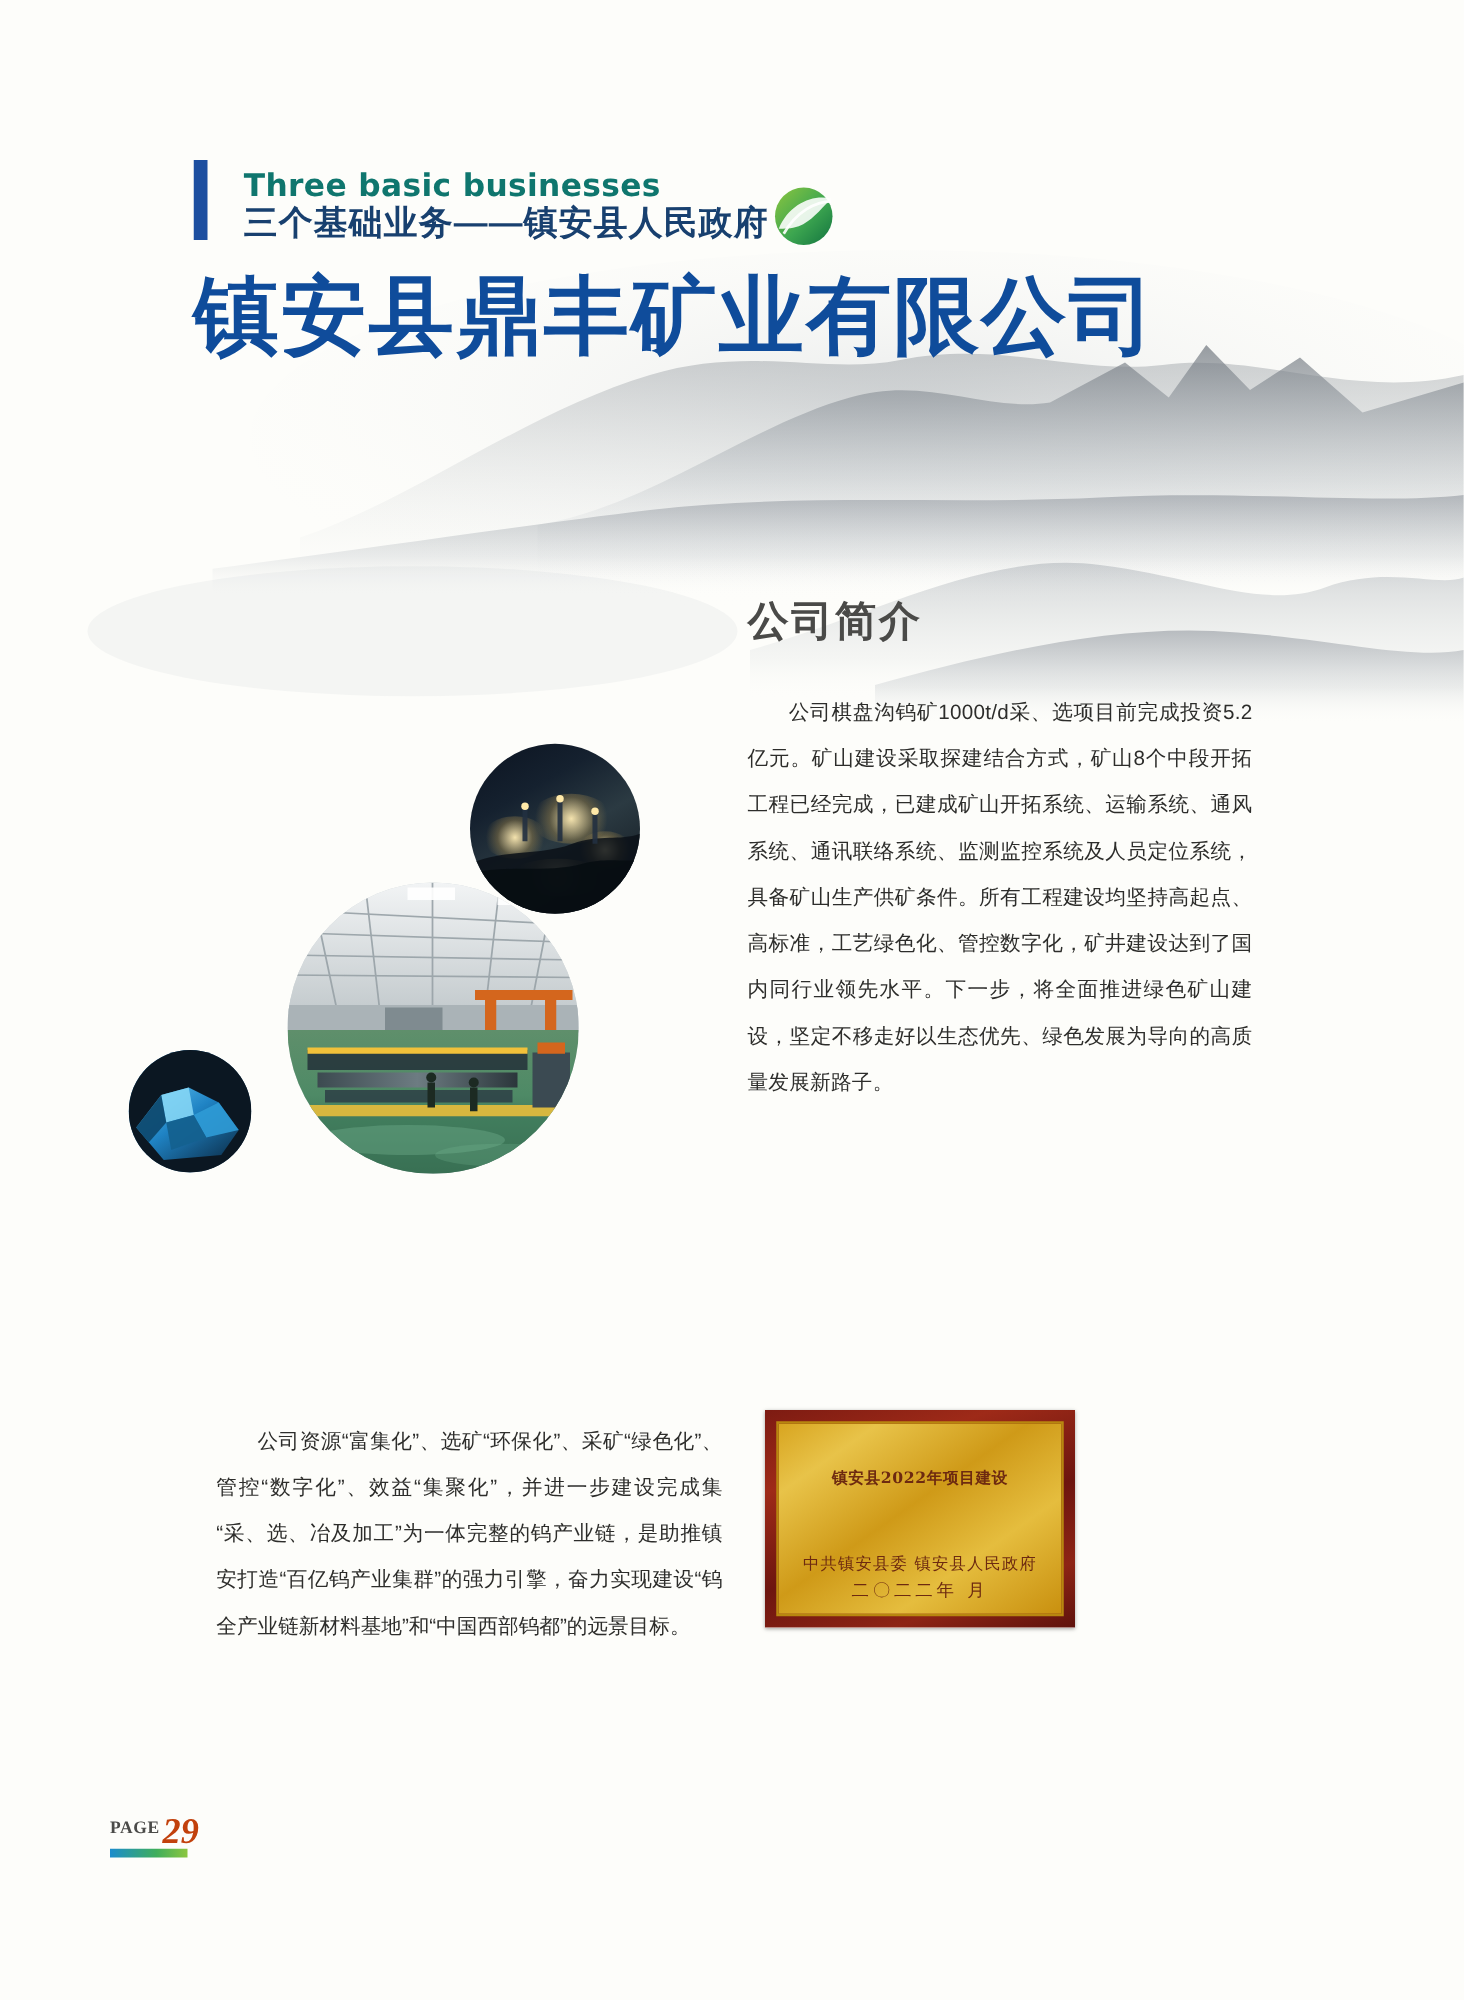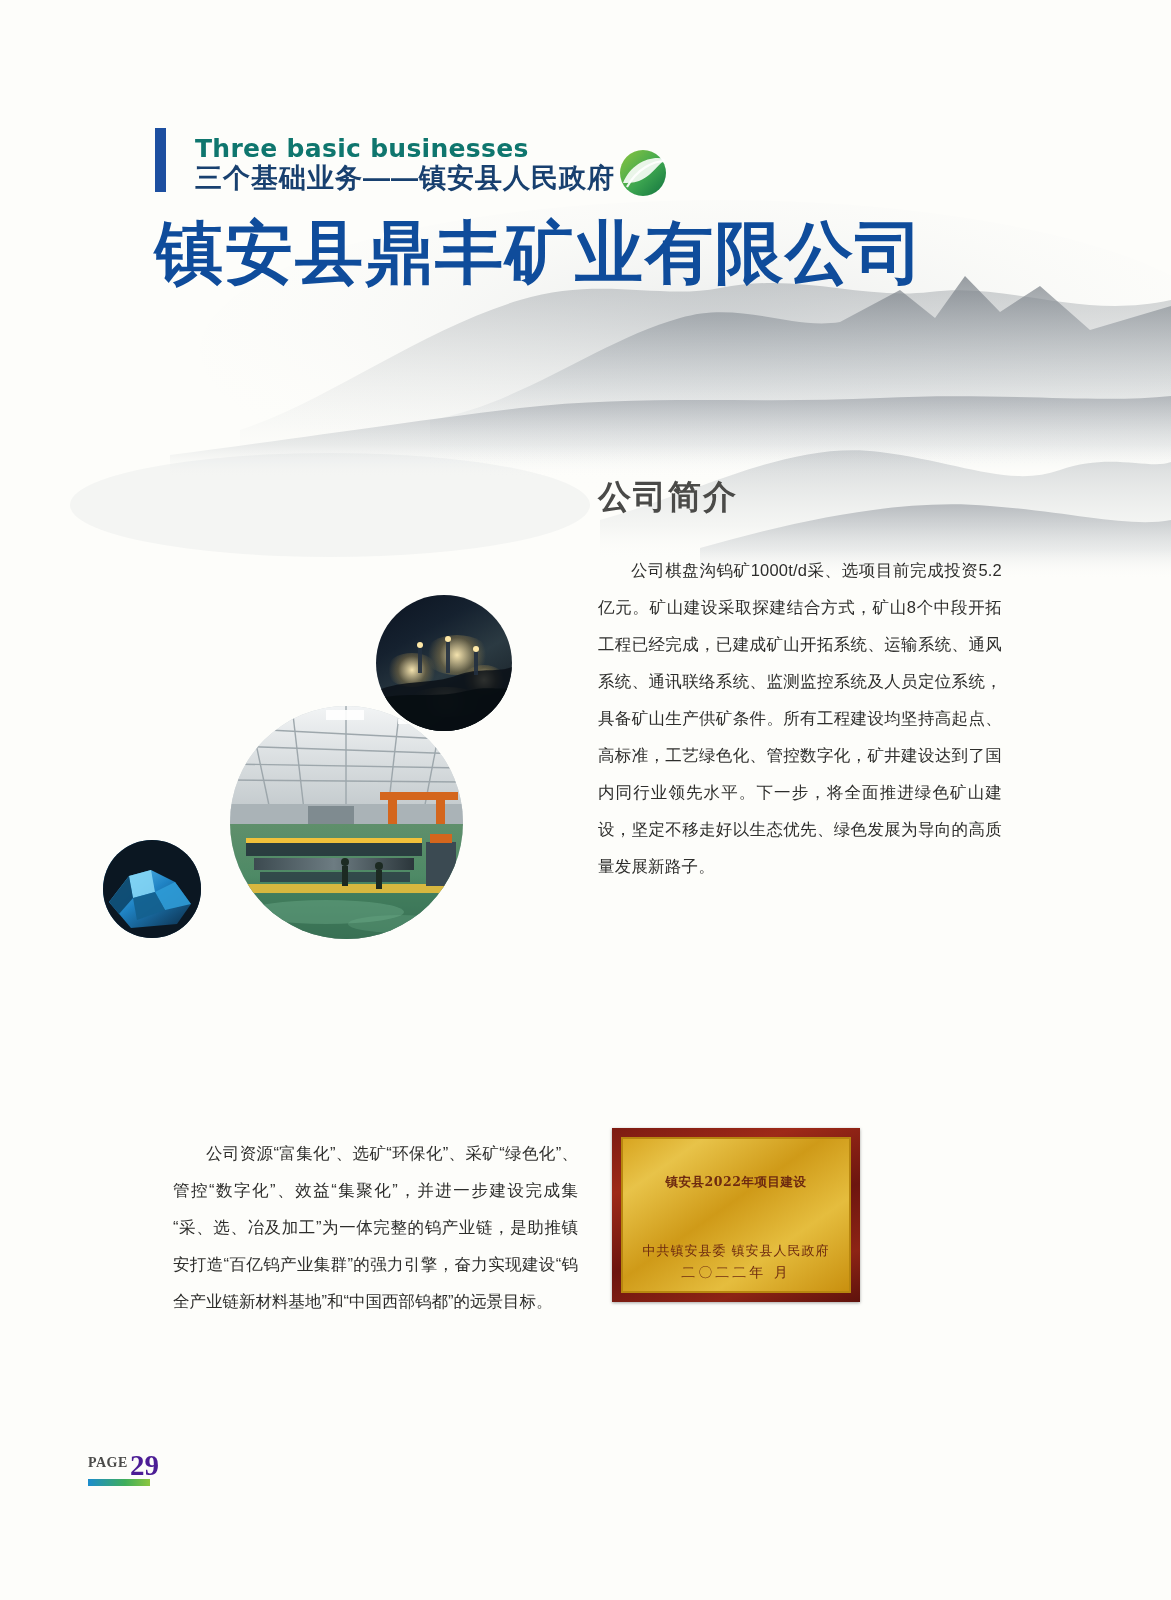--- a/index.html
+++ b/index.html
@@ -246,22 +246,23 @@
     font-weight: bold;
     color: #4b4b49;
     letter-spacing: 0.5px;
     font-family: "Liberation Serif", serif;
   }
   .ft-num {
     position: absolute;
     left: 42px;
     top: -6px;
     font-size: 29px;
-    font-weight: bold;
-    color: #4c1d95;
+    font-style: italic;
+    font-weight: bold;
+    color: #c2410c;
     font-family: "Liberation Serif", serif;
   }
 </style>
 </head>
 <body>
 
 <div class="ink-layer">
   <svg width="1171" height="1600" viewBox="0 0 1171 1600" xmlns="http://www.w3.org/2000/svg">
     <defs>
       <linearGradient id="mistA" x1="0" y1="0" x2="0" y2="1">

